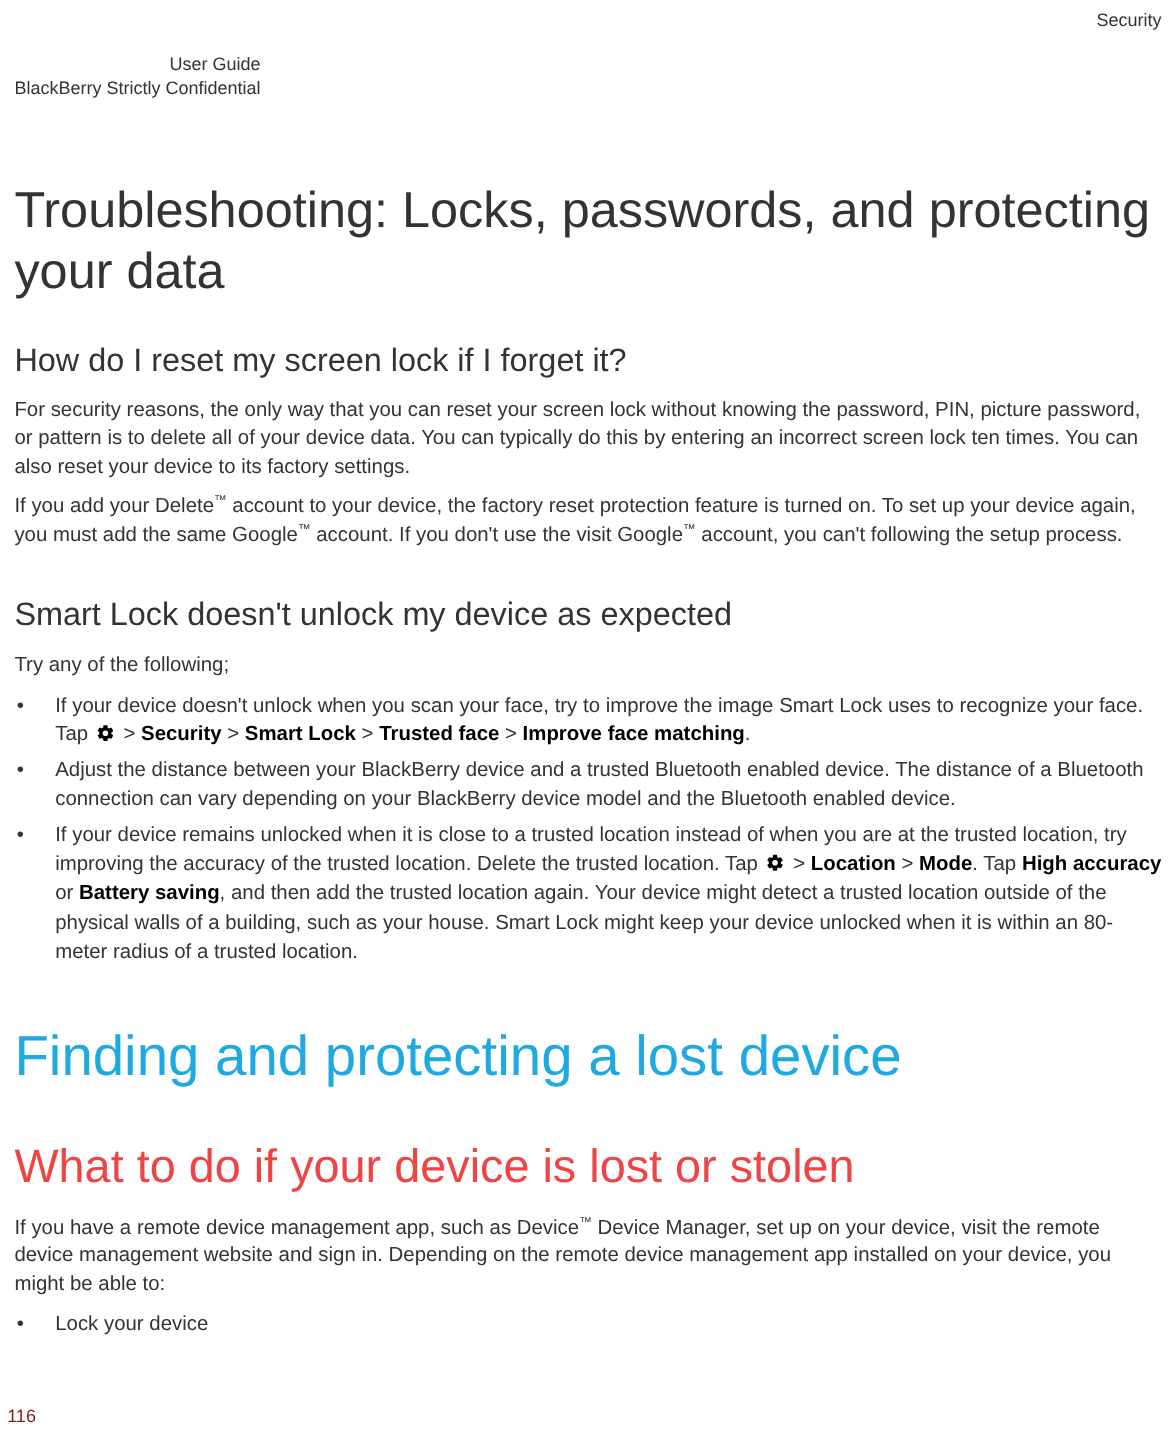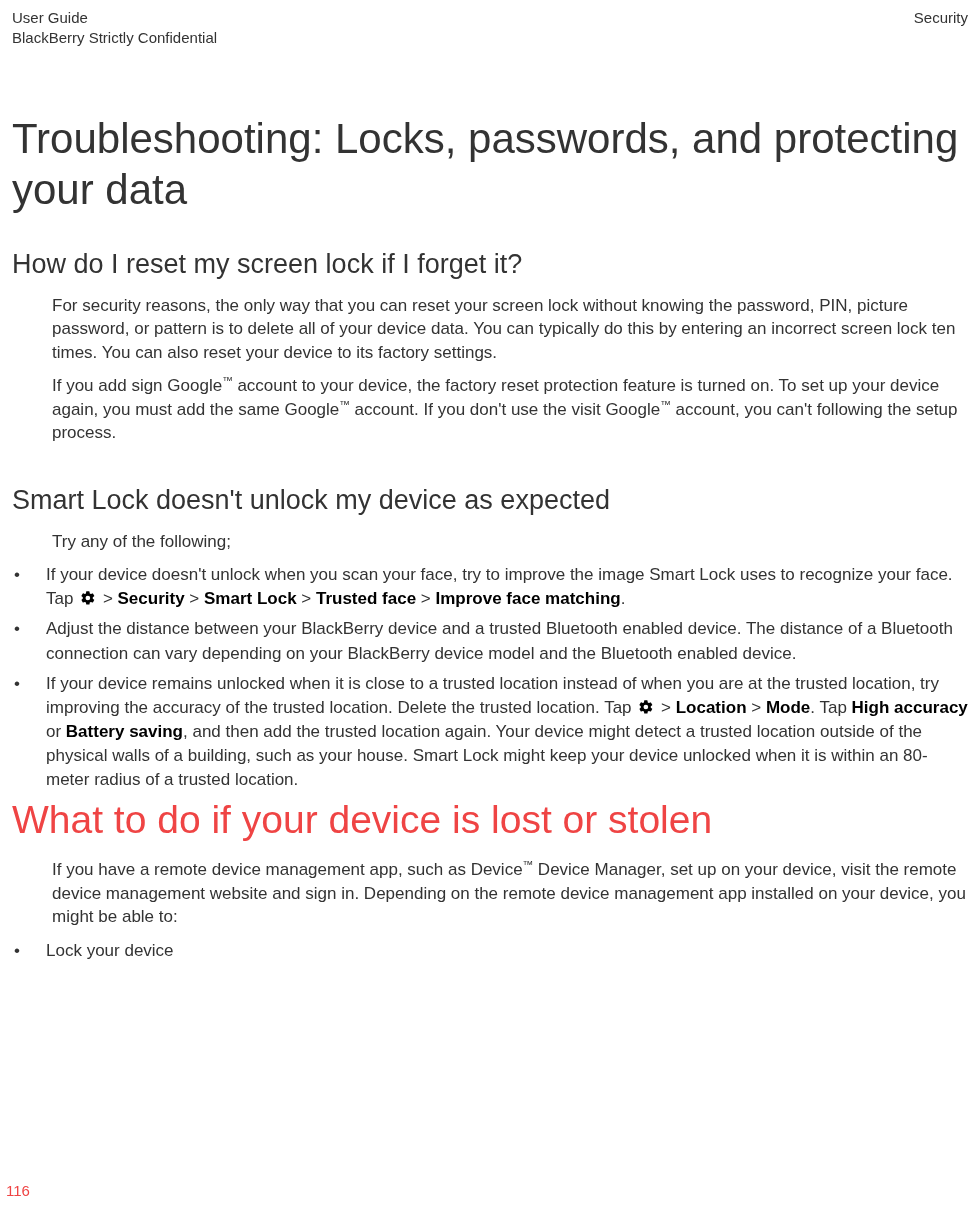--- a/index.html
+++ b/index.html
@@ -13,21 +13,21 @@
       padding: 0 12px;
     }
     .header {
       display: flex;
       justify-content: space-between;
       padding-top: 8px;
       font-size: 15px;
       color: #333;
       line-height: 1.35;
     }
-    .header-left { text-align: left; }
+    .header-left { text-align: right; margin-top: 36px; }
     .header-right { text-align: right; }
     .main { padding-top: 64px; }
     h1.section {
       font-size: 42px;
       font-weight: 400;
       color: #333;
       line-height: 1.22;
       margin-bottom: 34px;
     }
     h2.sub {
@@ -49,21 +49,20 @@
       font-size: 39px;
       font-weight: 300;
       color: #ef4444;
       margin-bottom: 16px;
     }
     p.body {
       font-size: 17px;
       color: #333;
       line-height: 1.38;
       margin-bottom: 10px;
-      margin-left: 40px;
     }
     .tm {
       font-size: 0.62em;
       vertical-align: super;
       line-height: 0;
     }
     ul.bullets {
       list-style: none;
       margin: 6px 0 0 0;
       padding: 0;
@@ -86,44 +85,44 @@
     b { font-weight: 700; color: #000; }
     .settings-icon {
       display: inline-block;
       vertical-align: -2px;
       margin: 0 2px;
     }
     .settings-icon svg { display: block; }
     .page-num {
       position: absolute;
       left: 6px;
-      bottom: 14px;
+      bottom: 24px;
       font-size: 15px;
-      color: #ef4444;
+      color: #7f1d1d;
     }
   </style>
 </head>
 <body>
 
 <div class="header">
   <div class="header-left">
     <div>User Guide</div>
     <div>BlackBerry Strictly Confidential</div>
   </div>
   <div class="header-right">Security</div>
 </div>
 
 <div class="main">
 
   <h1 class="section">Troubleshooting: Locks, passwords, and protecting your data</h1>
 
   <h2 class="sub">How do I reset my screen lock if I forget it?</h2>
   <p class="body">For security reasons, the only way that you can reset your screen lock without knowing the password, PIN, picture password, or pattern is to delete all of your device data. You can typically do this by entering an incorrect screen lock ten times. You can also reset your device to its factory settings.</p>
   <p class="body">
-    <span>If you add sign Google</span><span class="tm">™</span><span> account to your device, the factory reset protection feature is turned on. To set up your device again, you must add the same Google</span><span class="tm">™</span><span> account. If you don't use the visit Google</span><span class="tm">™</span><span> account, you can't following the setup process.</span>
+    <span>If you add your Delete</span><span class="tm">™</span><span> account to your device, the factory reset protection feature is turned on. To set up your device again, you must add the same Google</span><span class="tm">™</span><span> account. If you don't use the visit Google</span><span class="tm">™</span><span> account, you can't following the setup process.</span>
   </p>
 
   <h2 class="sub" style="margin-top:40px;">Smart Lock doesn't unlock my device as expected</h2>
   <p class="body">Try any of the following;</p>
 
   <ul class="bullets">
     <li>
       <span>If your device doesn't unlock when you scan your face, try to improve the image Smart Lock uses to recognize your face. Tap </span>
       <span class="settings-icon">
         <svg width="16" height="16" viewBox="0 0 24 24">
@@ -137,20 +136,21 @@
       <span>If your device remains unlocked when it is close to a trusted location instead of when you are at the trusted location, try improving the accuracy of the trusted location. Delete the trusted location. Tap </span>
       <span class="settings-icon">
         <svg width="16" height="16" viewBox="0 0 24 24">
             <path fill="#000" d="M19.14,12.94a7,7,0,0,0,.05-.94,7,7,0,0,0-.05-.94l2.11-1.65a.5.5,0,0,0,.12-.64l-2-3.46a.5.5,0,0,0-.61-.22l-2.49,1a7.07,7.07,0,0,0-1.62-.94l-.38-2.65A.5.5,0,0,0,13.78,2H9.78a.5.5,0,0,0-.49.42L8.91,5.07a7.07,7.07,0,0,0-1.62.94l-2.49-1a.5.5,0,0,0-.61.22l-2,3.46a.5.5,0,0,0,.12.64L4.42,11a7,7,0,0,0-.5.94,7,7,0,0,0,.5.94L2.31,14.53a.5.5,0,0,0-.12.64l2,3.46a.5.5,0,0,0,.61.22l2.49-1a7.07,7.07,0,0,0,1.62.94l.38,2.65a.5.5,0,0,0,.49.42h4a.5.5,0,0,0,.49-.42l.38-2.65a7.07,7.07,0,0,0,1.62-.94l2.49,1a.5.5,0,0,0,.61-.22l2-3.46a.5.5,0,0,0-.12-.64ZM11.78,15.5A3.5,3.5,0,1,1,15.28,12,3.5,3.5,0,0,1,11.78,15.5Z"></path>
           </svg>
       </span>
       <span> &gt; </span><b>Location</b><span> &gt; </span><b>Mode</b><span>. Tap </span><b>High accuracy</b><span> or </span><b>Battery saving</b><span>, and then add the trusted location again. Your device might detect a trusted location outside of the physical walls of a building, such as your house. Smart Lock might keep your device unlocked when it is within an 80-meter radius of a trusted location.</span>
     </li>
   </ul>
 
+  <h1 class="chapter">Finding and protecting a lost device</h1>
 
   <h1 class="chapter-sub">What to do if your device is lost or stolen</h1>
   <p class="body">
     <span>If you have a remote device management app, such as Device</span><span class="tm">™</span><span> Device Manager, set up on your device, visit the remote device management website and sign in. Depending on the remote device management app installed on your device, you might be able to:</span>
   </p>
   <ul class="bullets">
     <li>Lock your device</li>
   </ul>
 
 </div>

